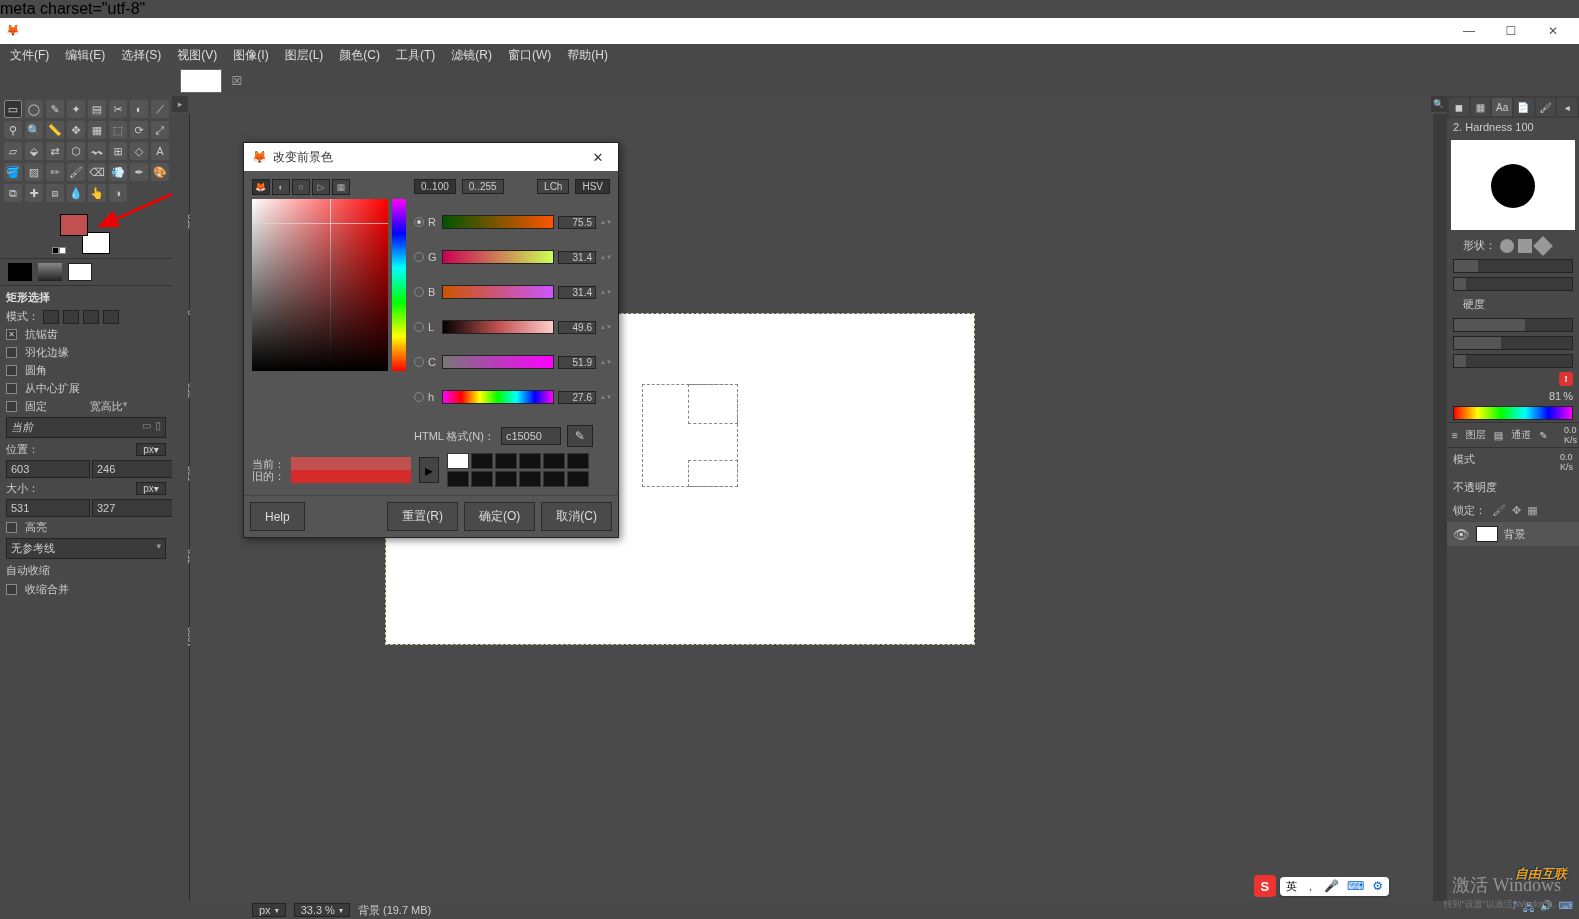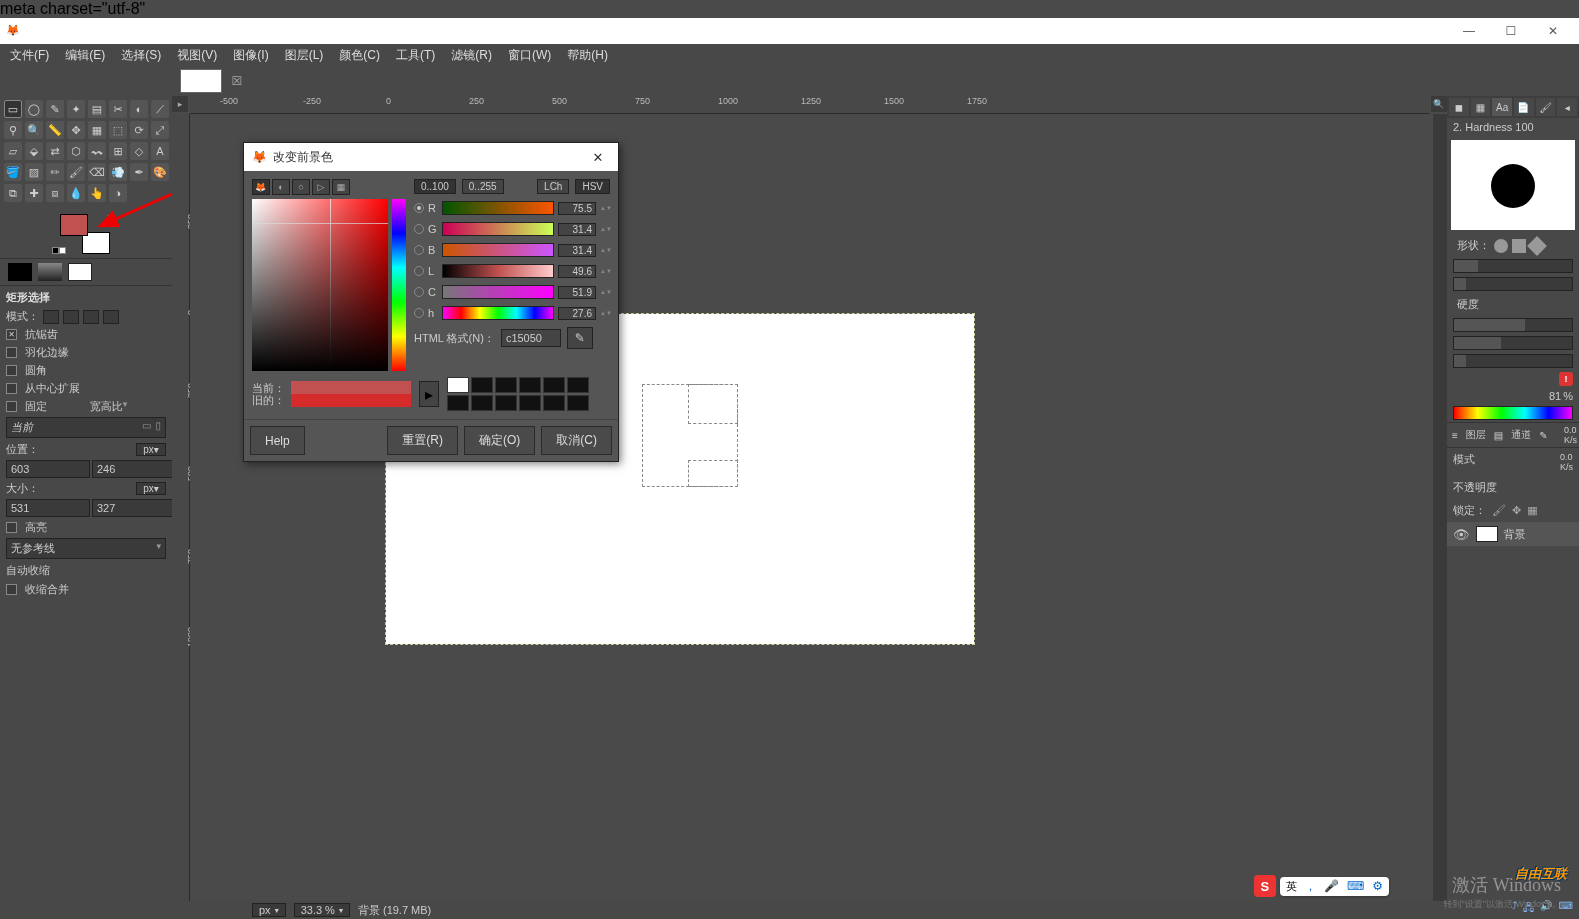--- a/index.html
+++ b/index.html
@@ -79,21 +79,21 @@
 .corner-widget { position:absolute; width:16px; height:16px; background:#3a3a3a; display:flex; align-items:center; justify-content:center; font-size:9px; color:#aaa;}
 
 
 .right-panel { width: 132px; background: #484848; display: flex; flex-direction: column; font-size: 11px; color: #ccc; }
 .rp-tabs { display: flex; gap: 2px; background: #3e3e3e; padding: 2px; }
 .rp-tab { width: 20px; height: 18px; background: #484848; display:flex; align-items:center; justify-content:center; font-size:10px;}
 .rp-tab.active { background: #555; }
 .brush-title { padding: 3px 6px; font-size: 11px; }
 .brush-preview { background: #fff; margin: 4px; height: 90px; position: relative; }
 .brush-dot { position: absolute; width: 44px; height: 44px; background: #000; border-radius: 50%; top: 24px; left: 50%; transform: translateX(-50%); }
-.shape-row { padding: 4px 10px; display: flex; align-items: center; gap: 4px; }
+.shape-row { padding: 4px 16px; display: flex; align-items: center; gap: 4px; }
 .shape-ico { width:14px; height:14px; }
 .slider-row { padding: 2px 6px; }
 .slider-track { height: 14px; background: #3a3a3a; border: 1px solid #222; position: relative; }
 .slider-fill { position:absolute; left:0; top:0; bottom:0; background:#555; }
 .pct-row { display:flex; justify-content:flex-end; padding:2px 6px; font-size:11px; gap:2px; align-items:center;}
 .red-badge { background:#d33; color:#fff; border-radius:3px; width:14px; height:14px; display:inline-flex; align-items:center; justify-content:center; font-size:9px; font-weight:bold;}
 .layers-tabs { display:flex; gap:2px; padding:2px; font-size:10px; border-top:1px solid #333; align-items:center;}
 .layers-tabs .lt { padding:1px 3px; }
 .layers-block { border-top:1px solid #333; }
 .layers-block .row-lbl { padding:4px 6px; }
@@ -114,21 +114,21 @@
 .picker-tabs { display: flex; gap: 2px; margin-bottom: 4px; }
 .ptab { width: 18px; height: 16px; background: #444; border: 1px solid #222; display:flex; align-items:center; justify-content:center; font-size:9px; color:#aaa;}
 .ptab.active { background: #333; }
 .sv-box { width: 136px; height: 172px; position: relative; background: linear-gradient(to right, #fff, #f00); }
 .sv-box::after { content:""; position:absolute; inset:0; background: linear-gradient(to top, #000, transparent); }
 .sv-cross-h { position:absolute; height:1px; left:0; right:0; background:rgba(255,255,255,.7); top:24px;}
 .sv-cross-v { position:absolute; width:1px; top:0; bottom:0; background:rgba(255,255,255,.7); left:78px;}
 .hue-strip { width: 14px; height: 172px; margin-left: 4px; background: linear-gradient(to bottom, #f0f, #00f, #0ff, #0f0, #ff0, #f00); position:relative;}
 .sv-wrap { display:flex; }
 
-.channels { display: flex; flex-direction: column; gap: 7px; font-size: 11px; color: #ccc; flex:1; }
+.channels { display: flex; flex-direction: column; gap: 21px; font-size: 11px; color: #ccc; flex:1; }
 .range-row { display:flex; gap:6px; align-items:center; }
 .range-row .range-btn { background:#444; border:1px solid #222; padding:1px 6px; font-size:10px;}
 .range-row .range-btn.active { background:#333; }
 .ch-row { display: flex; align-items: center; gap: 4px; }
 .ch-radio { width: 10px; height: 10px; border-radius: 50%; border: 1px solid #888; display:inline-block;}
 .ch-radio.on::after { content:""; display:block; width:4px; height:4px; background:#ccc; border-radius:50%; margin:2px auto;}
 .ch-label { width: 10px; }
 .ch-slider { flex: 1; height: 14px; position: relative; border:1px solid #222;}
 .ch-val { width: 38px; text-align: right; background:#444; border:1px solid #222; padding:0 3px; font-size:10px;}
 .spinner { width:10px; display:flex; flex-direction:column; font-size:6px; color:#888; line-height:5px;}
@@ -348,32 +348,20 @@
     <div style="flex:1"></div>
     <div class="left-bottom-icons">
       <span class="lbi">⬇</span>
       <span class="lbi">⬆</span>
       <span class="lbi">⊗</span>
       <span class="lbi">↺</span>
     </div>
   </div>
 
   <div class="canvas-area">
-    <div class="ruler-h">
-      <span class="ruler-tick-label" style="left:30px">-500</span>
-      <span class="ruler-tick-label" style="left:113px">-250</span>
-      <span class="ruler-tick-label" style="left:196px">0</span>
-      <span class="ruler-tick-label" style="left:279px">250</span>
-      <span class="ruler-tick-label" style="left:362px">500</span>
-      <span class="ruler-tick-label" style="left:445px">750</span>
-      <span class="ruler-tick-label" style="left:528px">1000</span>
-      <span class="ruler-tick-label" style="left:611px">1250</span>
-      <span class="ruler-tick-label" style="left:694px">1500</span>
-      <span class="ruler-tick-label" style="left:777px">1750</span>
-    </div>
     <div class="ruler-v">
       <span class="ruler-tick-label" style="top:118px">-250</span>
       <span class="ruler-tick-label" style="top:201px">0</span>
       <span class="ruler-tick-label" style="top:284px">250</span>
       <span class="ruler-tick-label" style="top:367px">500</span>
       <span class="ruler-tick-label" style="top:450px">750</span>
       <span class="ruler-tick-label" style="top:533px">1000</span>
     </div>
     <div class="canvas-scroll">
       <div class="canvas-white" style="left:196px; top:200px; width:588px; height:330px; outline:1px dashed #cc9;"></div>

